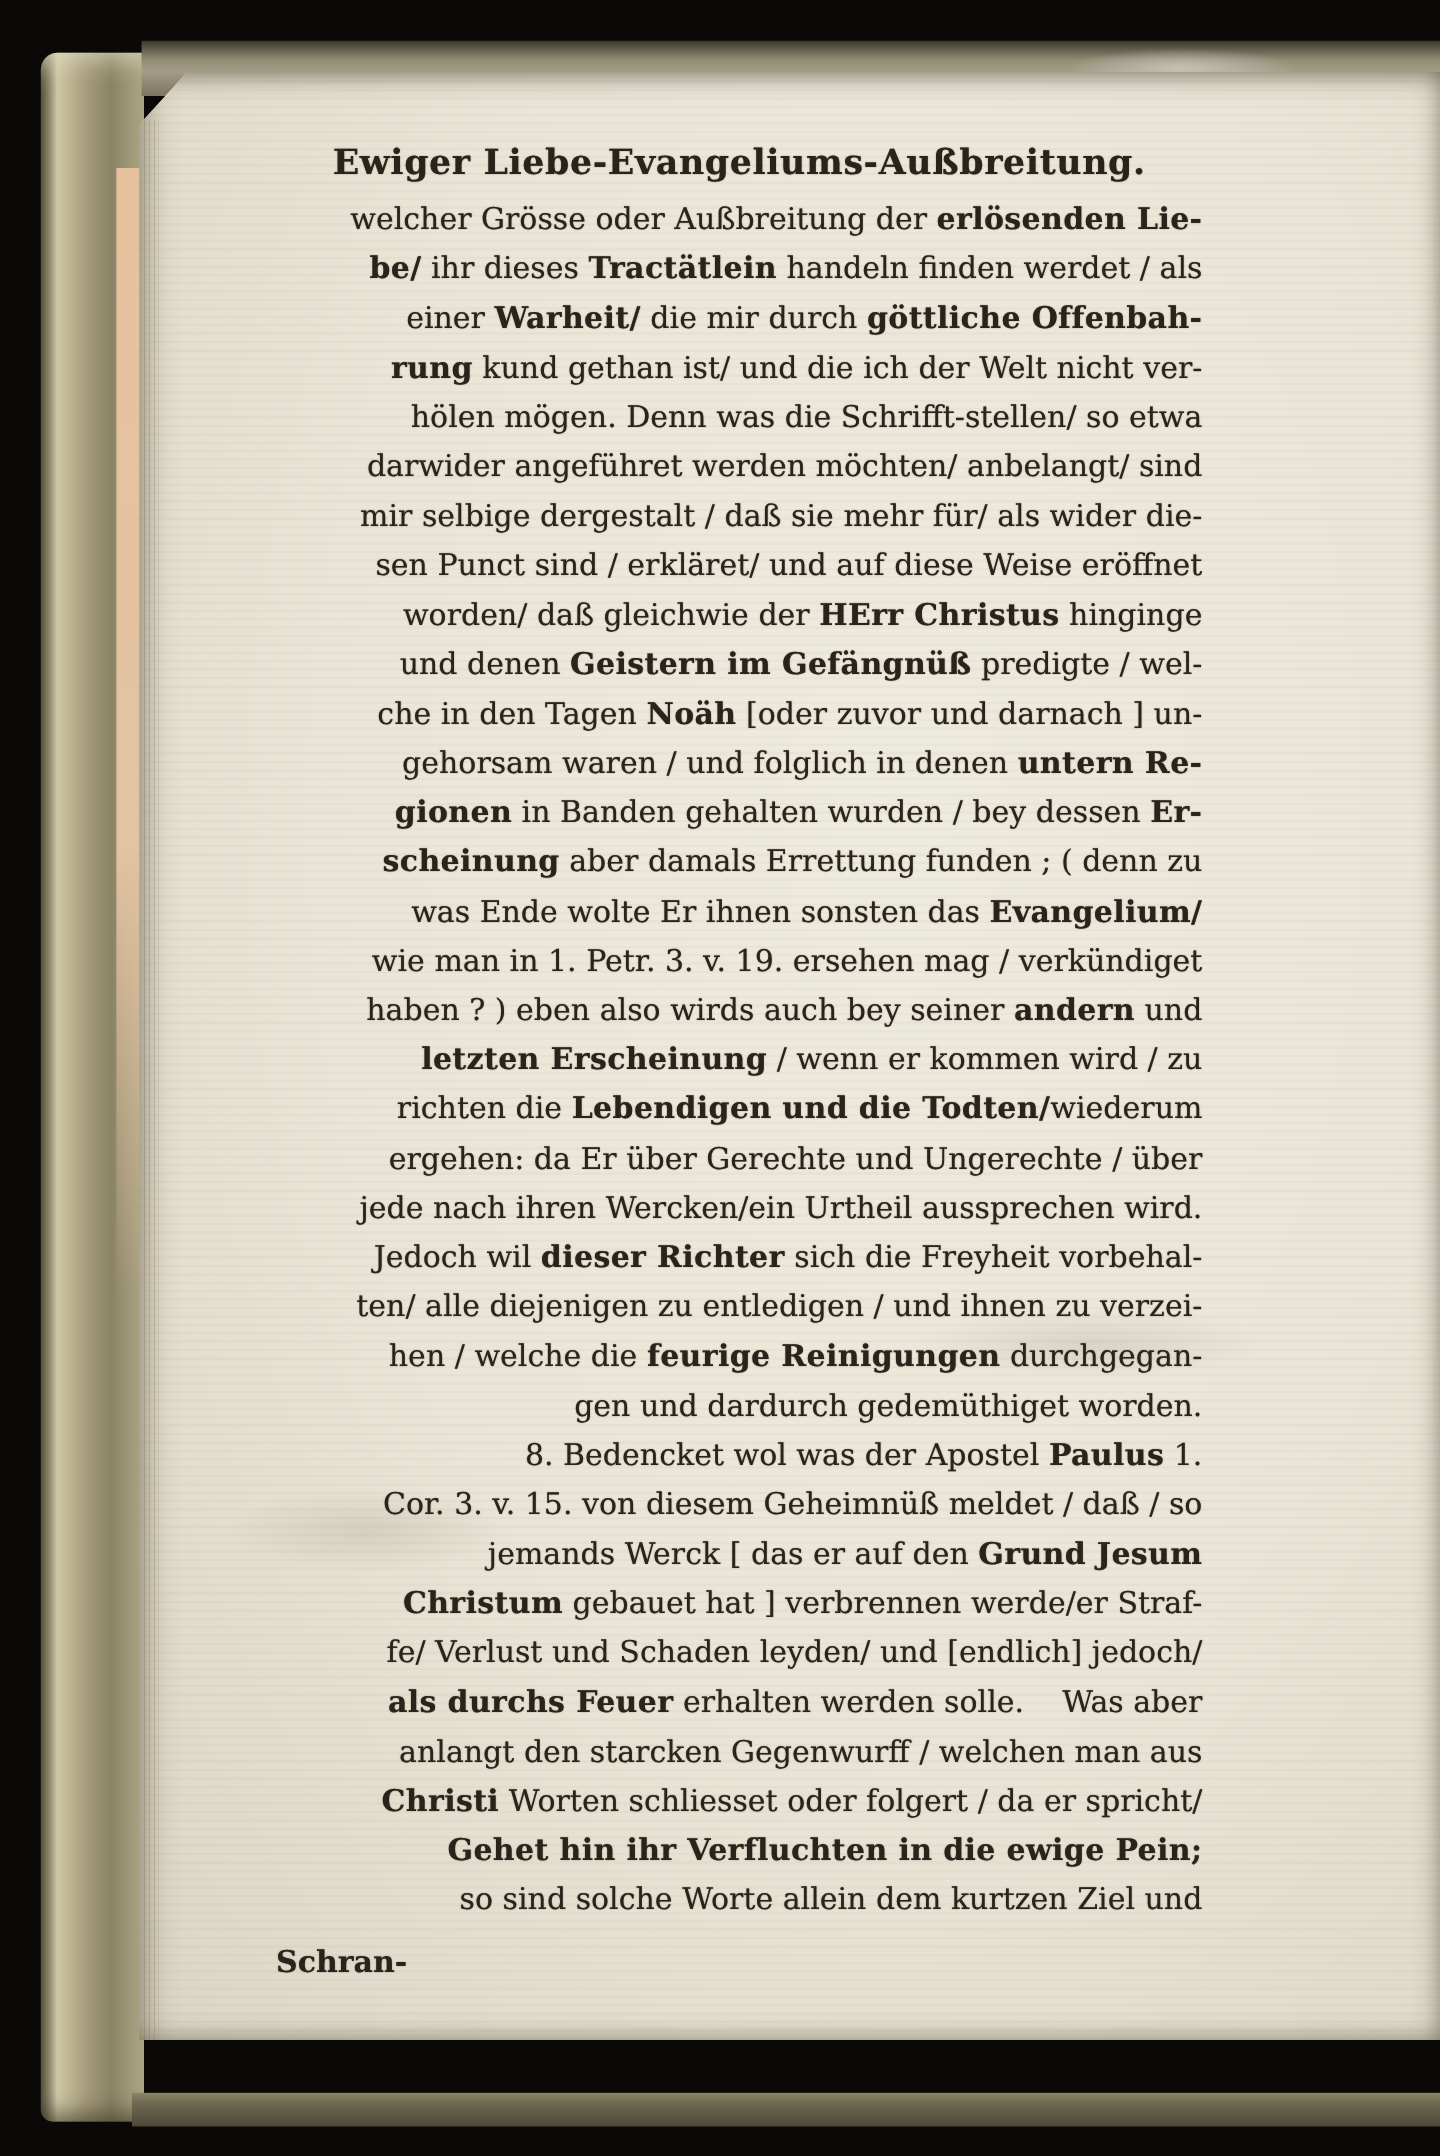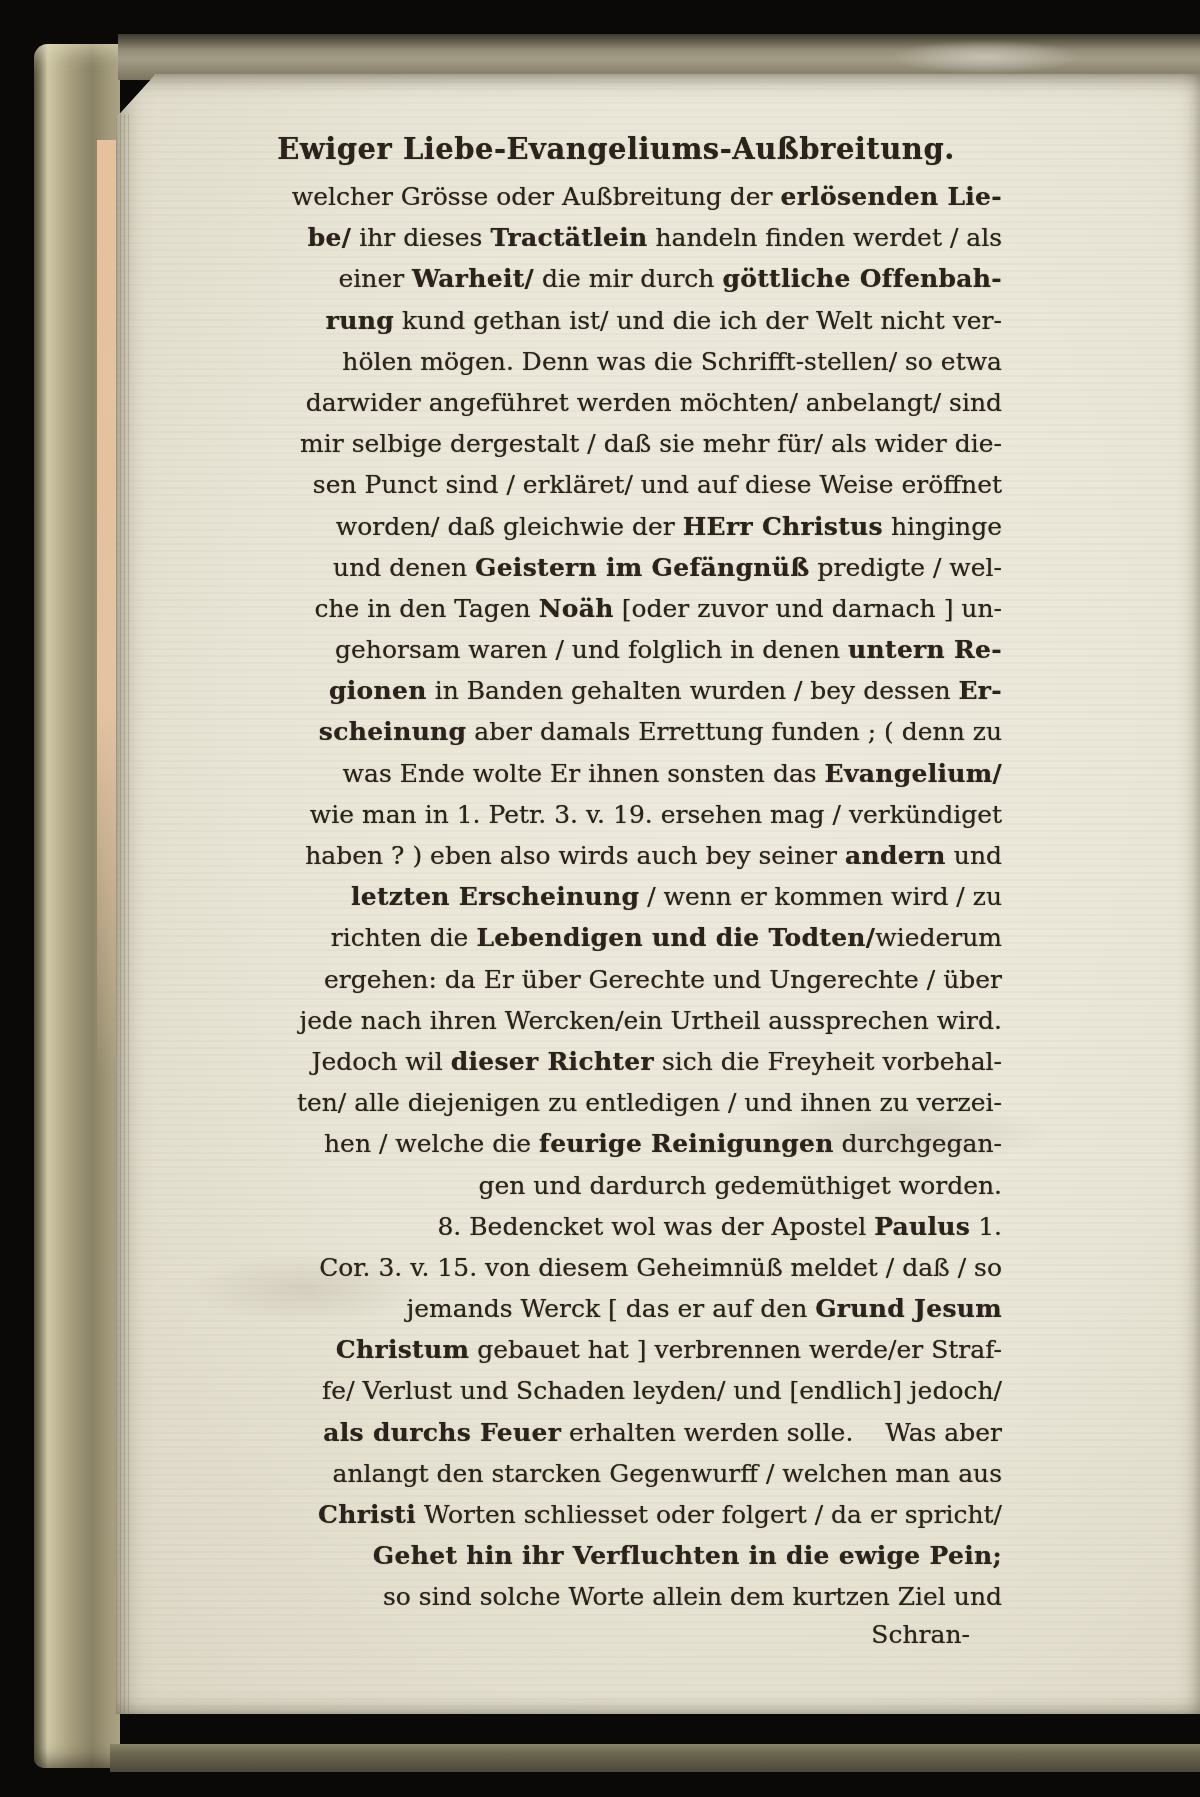--- a/index.html
+++ b/index.html
@@ -81,21 +81,21 @@
       #4d4936 100%);
     background: linear-gradient(180deg,
       #8a8468 0%,
       var(--bottom-edge-band, #6e6952) 30%,
       #4d4936 100%);
   }
   
   .page {
     position: absolute;
     left: 116px;
-    top: 74px;
+    top: 60px;
     width: 1084px;
     height: 1640px;
     clip-path: polygon(40px 0, 100% 0, 100% 100%, 0 100%, 0 44px);
     background:
       radial-gradient(ellipse at 58% 38%,
         rgba(238,235,223,1) 0%,
         rgba(233,229,214,1) 55%,
         rgba(219,214,196,1) 100%),
       var(--paper, #e9e5d6);
     box-shadow: inset 22px 0 26px -16px rgba(95,85,60,.5),
@@ -141,24 +141,24 @@
   }
   .lines {
     margin-top: 4px;
     font-size: 25px;
     line-height: 41.2px;
     white-space: pre;
   }
   .line { height: 41.2px; text-align: right; }
   .bld { font-weight: bold; letter-spacing: .3px; }
   .catchword {
-    margin-top: 2px;
+    margin-top: 16px;
     font-size: 25px;
-    font-weight: normal;
-    text-align: right;
+    font-weight: bold;
+    text-align: left;
     padding-right: 32px;
     white-space: pre;
   }
   
   .smudge {
     position: absolute;
     pointer-events: none;
     background: radial-gradient(ellipse at center,
       rgba(120,112,92,.16) 0%, rgba(120,112,92,0) 70%);
   }

